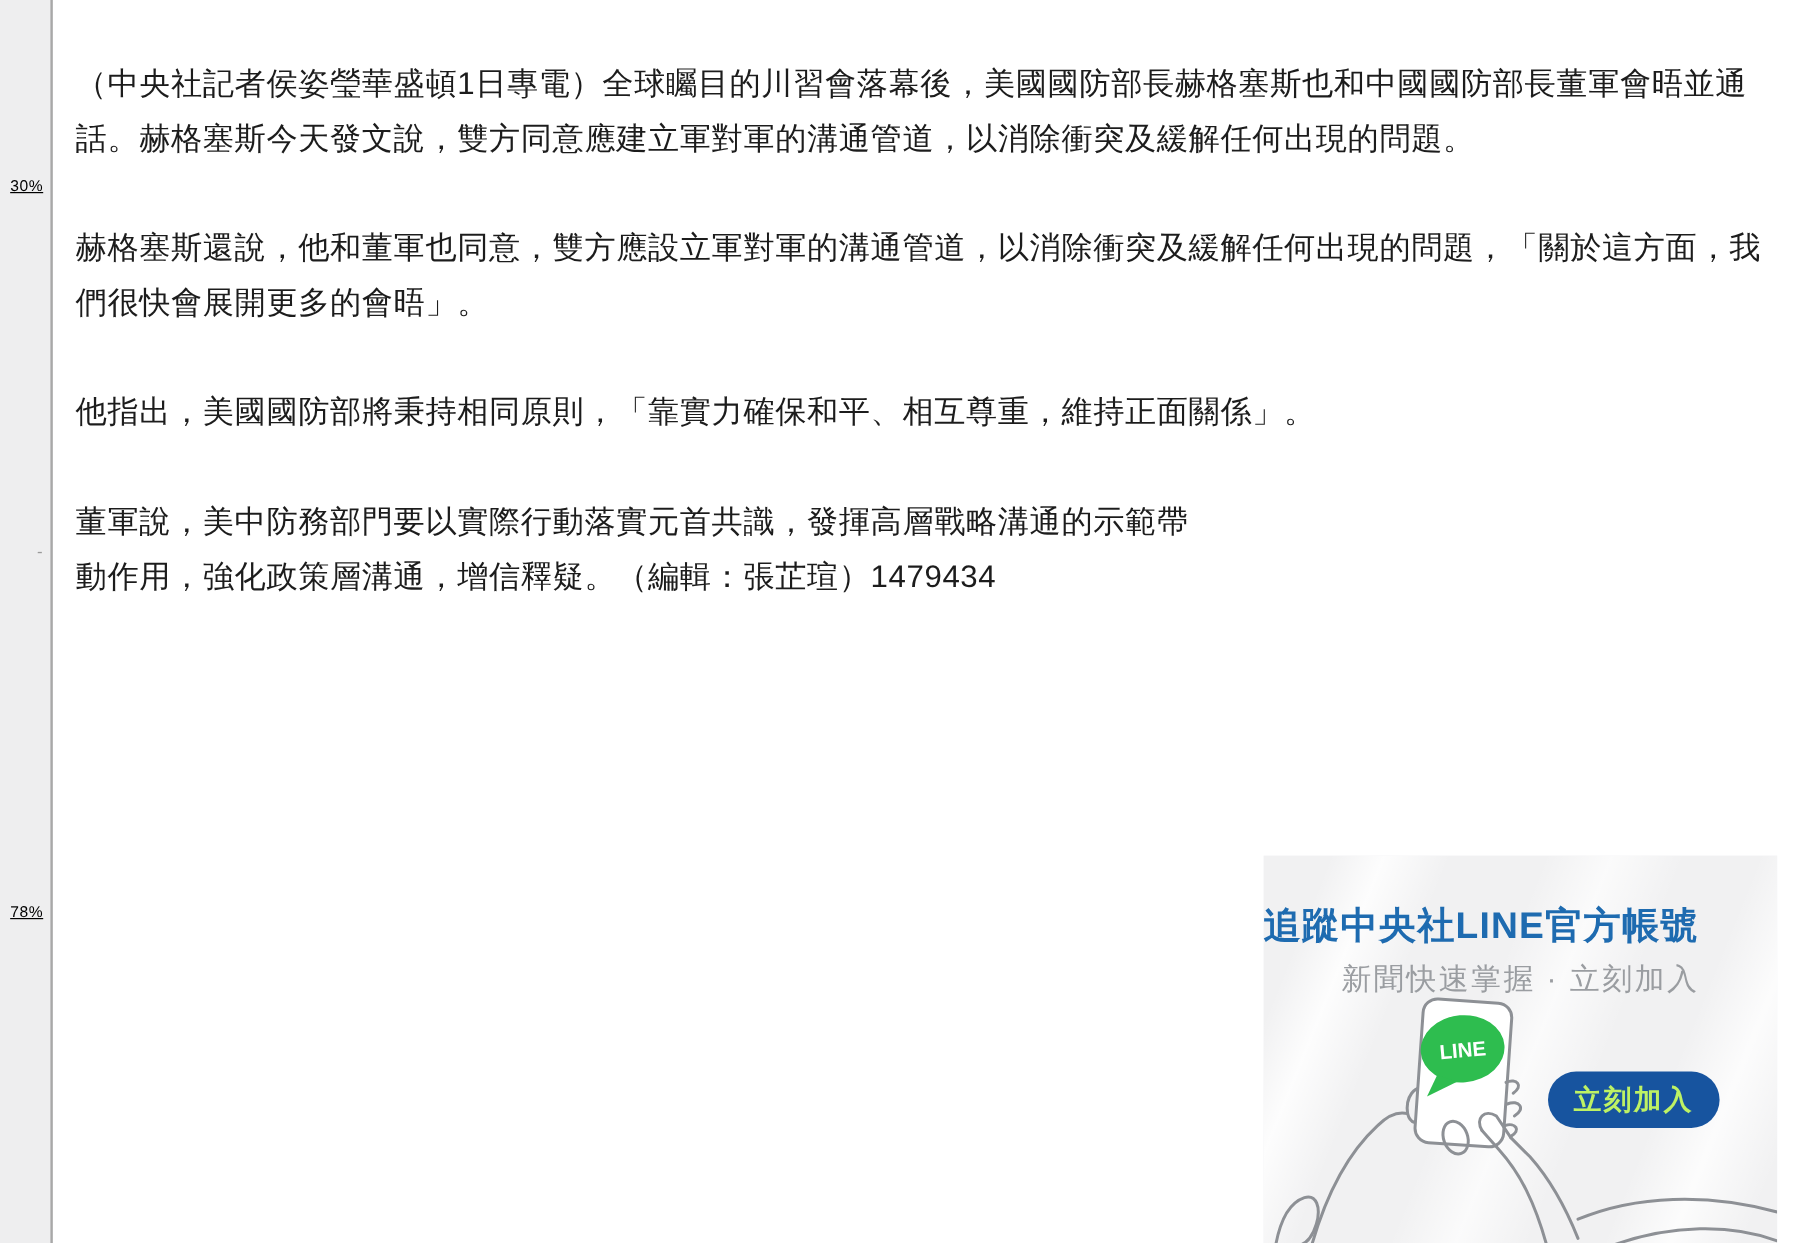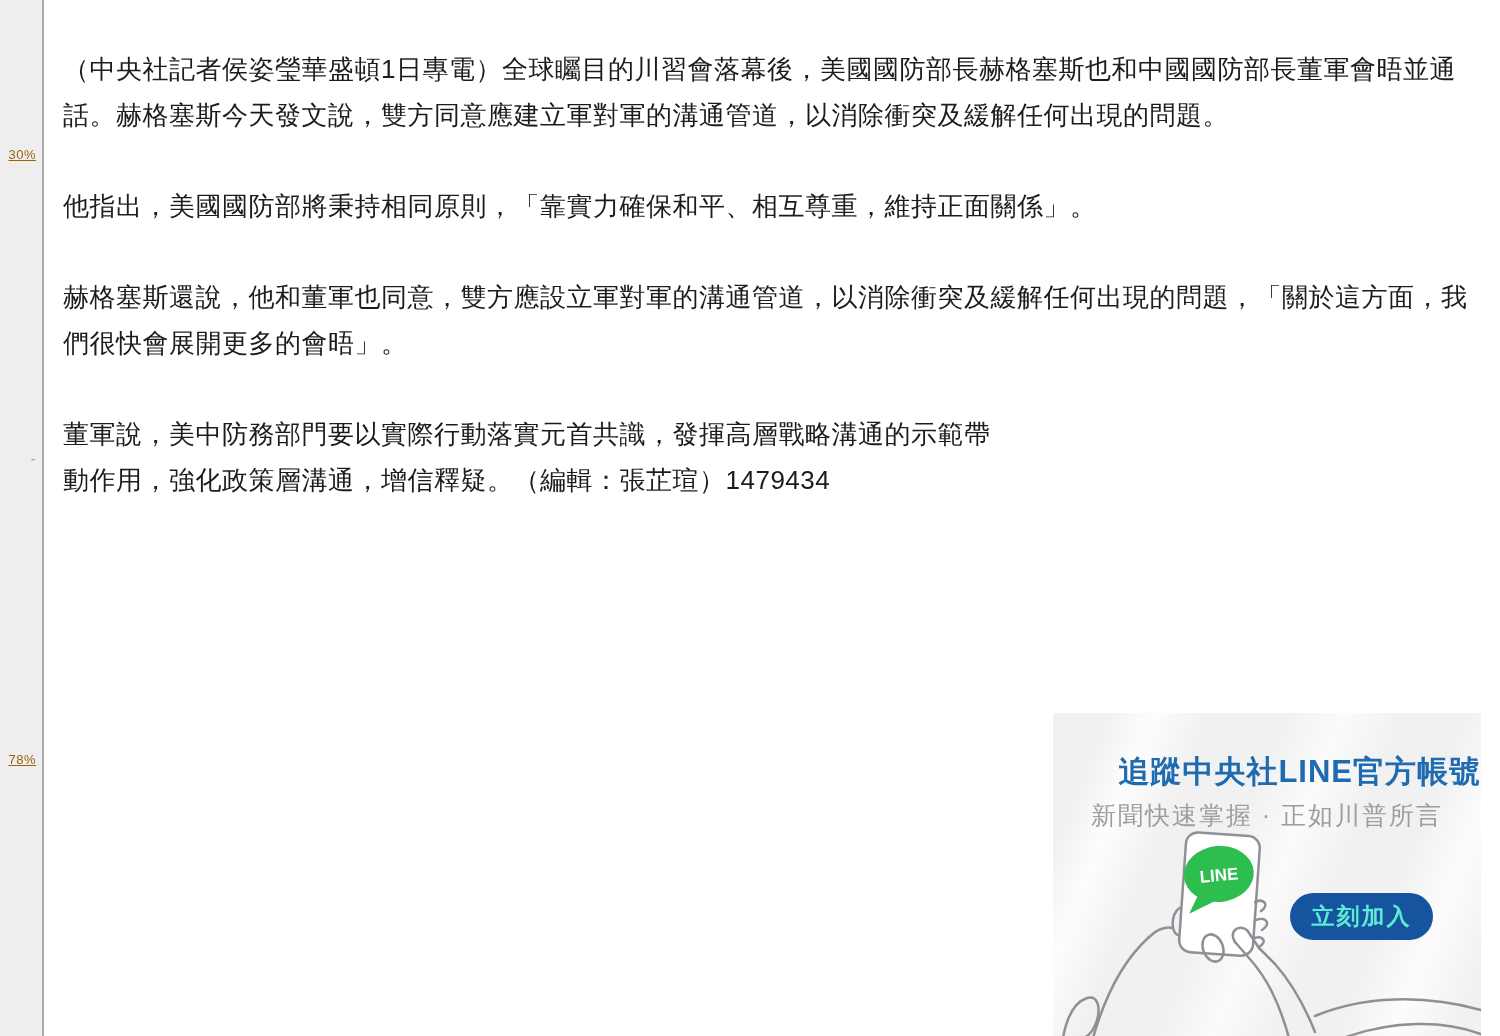--- a/index.html
+++ b/index.html
@@ -13,21 +13,21 @@
 
   
   .gutter {
     position: absolute; left: 0; top: 0;
     width: 42px; height: 100%;
     background: #eeeeef;
     border-right: 2px solid #a8a8a8;
   }
   .gutter .marker {
     position: absolute; right: 6px;
-    font-size: 13px; color: #a16207;
+    font-size: 13px; color: #000000;
     text-decoration: underline;
     letter-spacing: 0.5px;
   }
   .gutter .m30 { top: 147px; }
   .gutter .m40 { top: 752px; }
   .gutter .dash {
     top: 451px; text-decoration: none;
     color: #9a9a9a; font-size: 14px;
   }
 
@@ -53,63 +53,63 @@
   }
   .banner::before {
     content: ""; position: absolute; inset: 0;
     background:
       linear-gradient(112deg, rgba(255,255,255,0) 10%, rgba(255,255,255,0.85) 18%, rgba(255,255,255,0) 28%),
       linear-gradient(112deg, rgba(255,255,255,0) 42%, rgba(255,255,255,0.7) 52%, rgba(255,255,255,0) 63%),
       linear-gradient(112deg, rgba(255,255,255,0) 74%, rgba(255,255,255,0.8) 84%, rgba(255,255,255,0) 95%);
   }
   .banner-title {
     position: absolute; top: 38px; left: 0; width: 100%;
-    text-align: right;
+    text-align: left;
     color: var(--title_blue, #1e6bb0);
     font-size: 31px; font-weight: bold; letter-spacing: 1px;
   }
   .banner-sub {
     position: absolute; top: 86px; left: 0; width: 100%;
     text-align: center;
     color: var(--subtitle_gray, #9a9da1);
     font-size: 25px; letter-spacing: 2px;
   }
   .illustration {
     position: absolute; left: 0; bottom: 0;
   }
   .join-btn {
     position: absolute; left: 237px; top: 180px;
     width: 143px; height: 47px;
     border: none; border-radius: 24px;
     background: var(--button_blue, #17549f);
-    color: #5eead4;
+    color: #bef264;
     font-family: "Liberation Sans", sans-serif;
     font-size: 23px; font-weight: bold; letter-spacing: 2px;
     cursor: pointer;
   }
 </style>
 </head>
 <body>
 
 <div class="gutter">
   <span class="marker m30">30%</span>
   <span class="marker dash">-</span>
   <span class="marker m40">78%</span>
 </div>
 
 <main class="content">
   <p>（中央社記者侯姿瑩華盛頓1日專電）全球矚目的川習會落幕後，美國國防部長赫格塞斯也和中國國防部長董軍會晤並通話。赫格塞斯今天發文說，雙方同意應建立軍對軍的溝通管道，以消除衝突及緩解任何出現的問題。</p>
+  <p>赫格塞斯還說，他和董軍也同意，雙方應設立軍對軍的溝通管道，以消除衝突及緩解任何出現的問題，「關於這方面，我們很快會展開更多的會晤」。</p>
   <p>他指出，美國國防部將秉持相同原則，「靠實力確保和平、相互尊重，維持正面關係」。</p>
-  <p>赫格塞斯還說，他和董軍也同意，雙方應設立軍對軍的溝通管道，以消除衝突及緩解任何出現的問題，「關於這方面，我們很快會展開更多的會晤」。</p>
   <p class="narrow">董軍說，美中防務部門要以實際行動落實元首共識，發揮高層戰略溝通的示範帶動作用，強化政策層溝通，增信釋疑。（編輯：張芷瑄）1479434</p>
 </main>
 
 <aside class="banner">
   <div class="banner-title">追蹤中央社LINE官方帳號</div>
-  <div class="banner-sub">新聞快速掌握 · 正如川普所言</div>
+  <div class="banner-sub">新聞快速掌握 · 立刻加入</div>
 
   <svg class="illustration" width="428" height="230" viewBox="0 0 428 230">
     <g stroke="#8d9095" stroke-width="2.5" fill="none" stroke-linecap="round" stroke-linejoin="round">
 
       <path d="M 40 232 C 52 190 70 155 95 132 C 103 124 112 120 120 122"></path>
 
       <path d="M 10 232 C 14 210 22 196 34 192 C 44 189 48 200 44 214 C 41 224 36 230 30 232"></path>
 
       <path d="M 120 122 C 118 108 126 98 134 102 C 141 106 141 118 134 126 C 128 132 122 130 120 122"></path>
 

